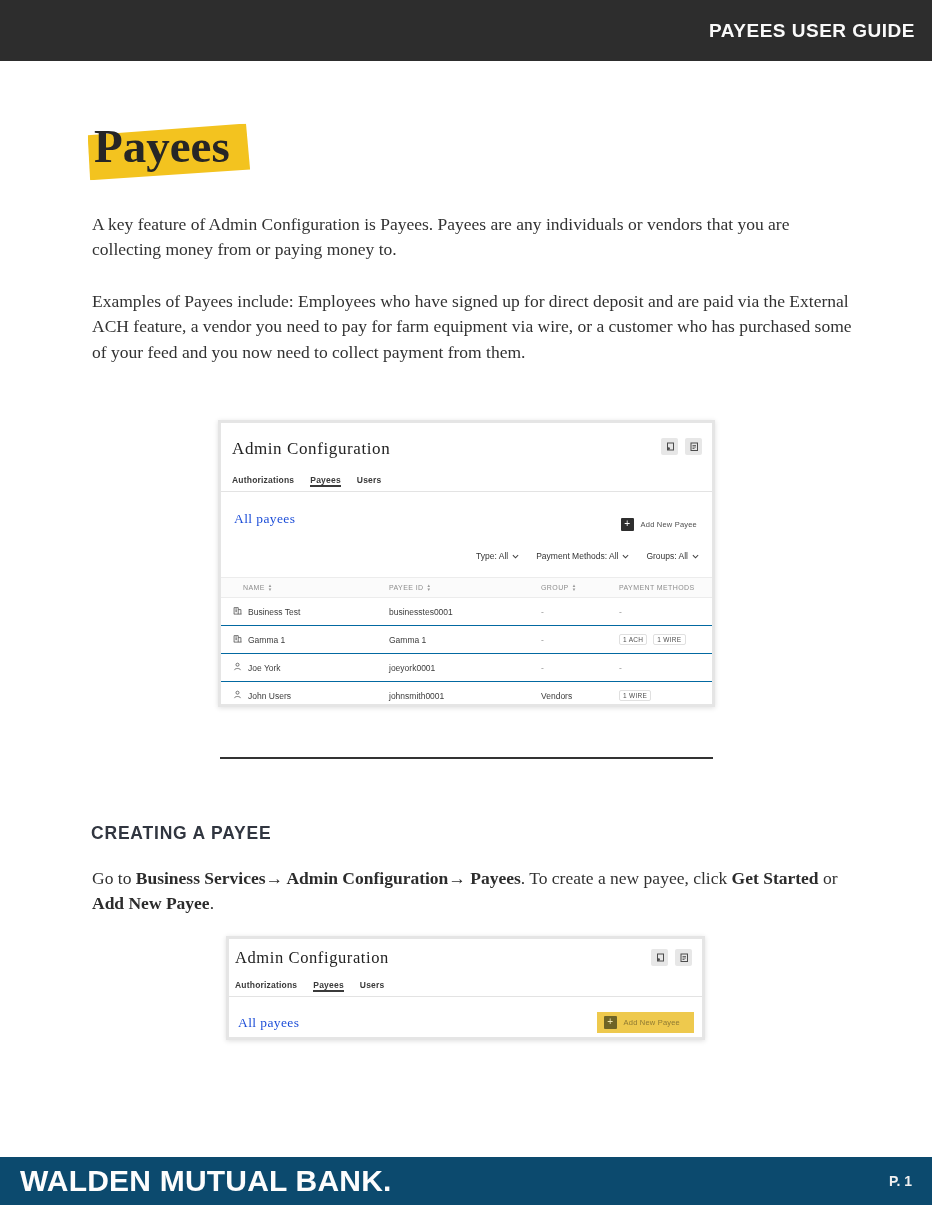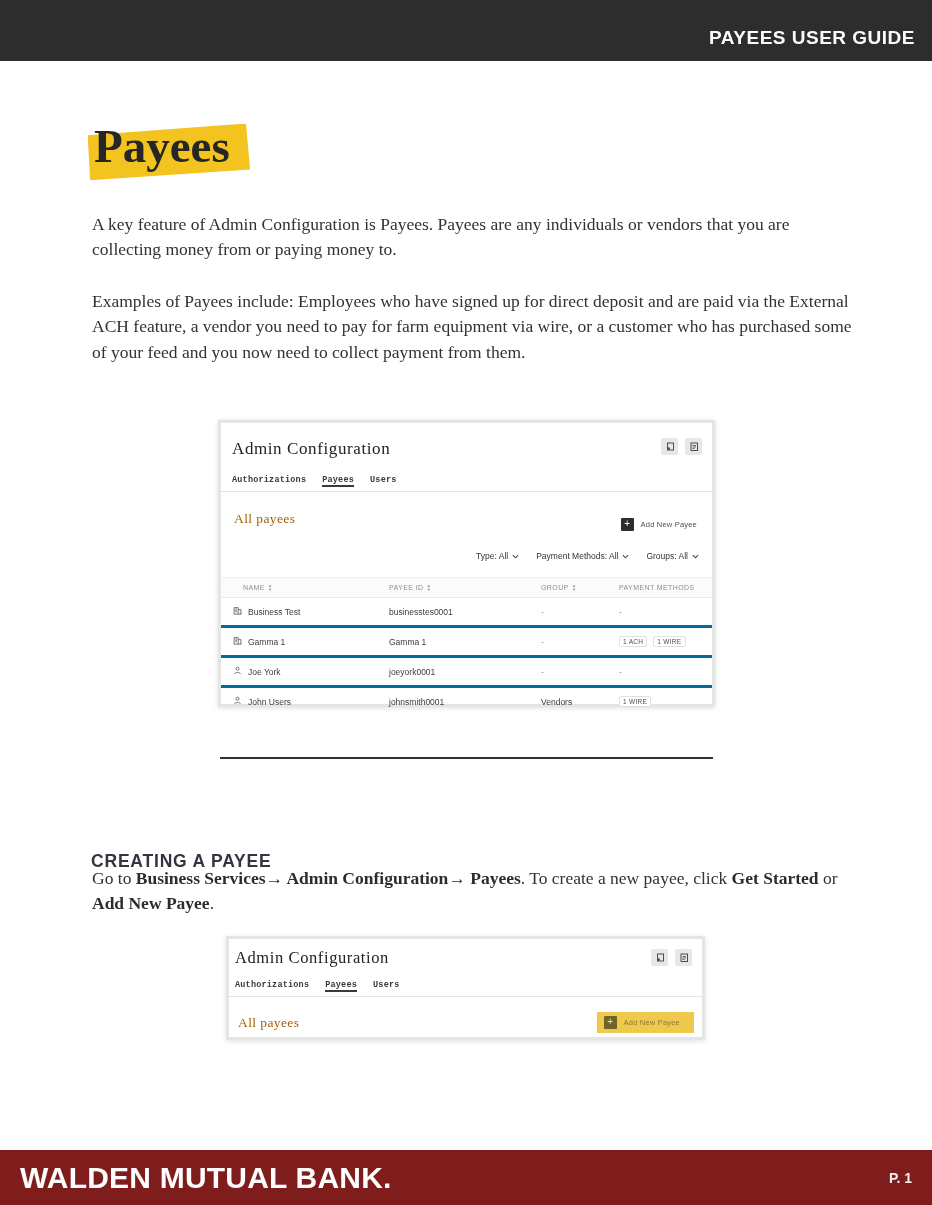--- a/index.html
+++ b/index.html
@@ -1,21 +1,21 @@
 <!DOCTYPE html>
 <html><head>
 <meta charset="utf-8">
 <style>
   html,body{margin:0;padding:0;background:#ffffff;}
   .page{position:relative;width:932px;height:1205px;background:#ffffff;overflow:hidden;
         font-family:"Liberation Serif",serif;color:#333;}
 
   
   .topbar{position:absolute;top:0;left:0;width:100%;height:61px;background:#2d2d2d;
-          display:flex;align-items:flex-end;justify-content:flex-end;padding:12px 17px;
+          display:flex;align-items:center;justify-content:flex-end;padding:12px 17px;
           box-sizing:border-box;}
   .topbar-title{font-family:"Liberation Sans",sans-serif;font-weight:700;font-size:19px;
                 color:#fafafa;letter-spacing:.5px;}
 
   
   .doc-title{position:absolute;left:90px;top:90px;font-size:47px;color:#262626;line-height:1.1;}
   .hl{position:relative;display:inline-block;padding:0 18px 8px 4px;}
   .hl::before{content:"";position:absolute;left:-2px;right:-2px;top:4px;bottom:2px;
               background:#f3c31f;transform:rotate(-1.1deg);
               clip-path:polygon(0 16%,98% 0,100% 86%,1% 100%);}
@@ -23,48 +23,48 @@
 
   
   .para{position:absolute;left:92px;width:760px;font-size:17.5px;line-height:25.5px;color:#323232;}
   .p1{top:194px;}
   .p2{top:271px;}
   .p3{top:848px;}
   .b{font-weight:700;color:#2c2c2c;}
 
   .section-divider{position:absolute;left:220px;top:757px;width:493px;height:2px;background:#323232;}
 
-  .h2{position:absolute;left:91px;top:836px;font-family:"Liberation Sans",sans-serif;
+  .h2{position:absolute;left:91px;top:808px;font-family:"Liberation Sans",sans-serif;
       font-weight:700;font-size:17.5px;letter-spacing:.8px;color:#313640;}
 
   
   .card{position:absolute;background:#fff;border:3px solid #e5e5e5;box-sizing:border-box;
         box-shadow:0 1px 5px rgba(0,0,0,.13);font-family:"Liberation Sans",sans-serif;}
   .card1{left:218px;top:420px;width:497px;height:287px;}
   .card2{left:226px;top:936px;width:479px;height:104px;}
 
   .card-title{position:absolute;left:11px;top:16px;font-family:"Liberation Serif",serif;
               font-size:17px;color:#222;letter-spacing:.6px;}
   .card2 .card-title{left:6px;top:9px;font-size:16.5px;}
 
   .toolbar{position:absolute;right:10px;top:15px;display:flex;gap:7px;}
   .card2 .toolbar{top:10px;}
   .tool-btn{width:17px;height:17px;background:#e7e7e7;border-radius:2px;display:flex;
             align-items:center;justify-content:center;color:#4c4c4c;border:none;padding:0;}
 
   .tabs{position:absolute;left:11px;top:52px;display:flex;gap:16px;font-weight:700;
         font-size:8.5px;color:#3a3a3a;letter-spacing:.2px;}
   .card2 .tabs{left:6px;top:41px;}
-  .tab{cursor:default;font-family:Liberation Mono, monospace;}
+  .tab{cursor:default;}
   .tab.active{border-bottom:2px solid #3a3a3a;}
   .tabs-divider{position:absolute;left:0;right:0;top:68px;height:1px;background:#e3e3e3;}
   .card2 .tabs-divider{top:57px;}
 
   .all-payees{position:absolute;left:13px;top:88px;font-family:"Liberation Serif",serif;
-              font-size:13.5px;color:#a16207;letter-spacing:.4px;}
+              font-size:13.5px;color:#1d4ed8;letter-spacing:.4px;}
   .card2 .all-payees{left:9px;top:76px;}
 
   .add-btn{position:absolute;right:15px;top:95px;display:flex;align-items:center;gap:7px;
            background:none;border:none;padding:0;}
   .plus-sq{width:13px;height:13px;background:#2e2e2e;color:#fff;font-size:10px;line-height:12px;
            text-align:center;border-radius:1px;}
   .add-label{font-size:7.5px;color:#4f4f4f;letter-spacing:.2px;font-family:"Liberation Sans",sans-serif;}
 
   
   .add-btn-hl{position:absolute;right:8px;top:73px;display:flex;align-items:center;gap:7px;
@@ -88,31 +88,31 @@
   .thead,.trow{display:grid;grid-template-columns:156px 152px 78px 1fr;padding:0 12px;
                align-items:center;}
   .thead{height:19px;background:#fbfbfb;border-top:1px solid #ececec;border-bottom:1px solid #ececec;
          font-size:7px;color:#8d8d8d;letter-spacing:.4px;}
   .th{display:flex;align-items:center;}
   .th:first-child{padding-left:10px;}
   .sort{display:inline-flex;flex-direction:column;font-size:4.5px;line-height:3.6px;
         color:#9a9a9a;margin-left:3px;}
   .sort::before{content:"▲";}
   .sort::after{content:"▼";}
-  .trow{height:27px;border-bottom:3px solid #0369a1;font-size:8.5px;color:#3c3c3c;}
+  .trow{height:27px;border-bottom:1px solid #0369a1;font-size:8.5px;color:#3c3c3c;}
   .trow:last-child{border-bottom:none;}
   .cell-name{display:flex;align-items:center;gap:6px;}
   .row-icon{color:#555;flex:0 0 auto;}
   .dash{color:#999;}
   .chips{display:flex;gap:6px;}
   .chip{font-size:6.5px;border:1px solid #e0e0e0;border-radius:2px;padding:1px 3px;
         color:#4f4f4f;letter-spacing:.3px;background:#fff;}
 
   
-  .footer{position:absolute;left:0;bottom:0;width:100%;height:55px;background:#7f1d1d;
+  .footer{position:absolute;left:0;bottom:0;width:100%;height:48px;background:#0c4a6e;
           display:flex;align-items:center;justify-content:space-between;padding:0 20px;
           box-sizing:border-box;}
   .brand{font-family:"Liberation Sans",sans-serif;font-weight:700;font-size:30px;
          color:#fdfdfd;letter-spacing:.2px;}
   .pagenum{font-family:"Liberation Sans",sans-serif;font-weight:600;font-size:14px;color:#f0f0f0;}
 </style>
 </head>
 <body>
 
 <div class="page">

